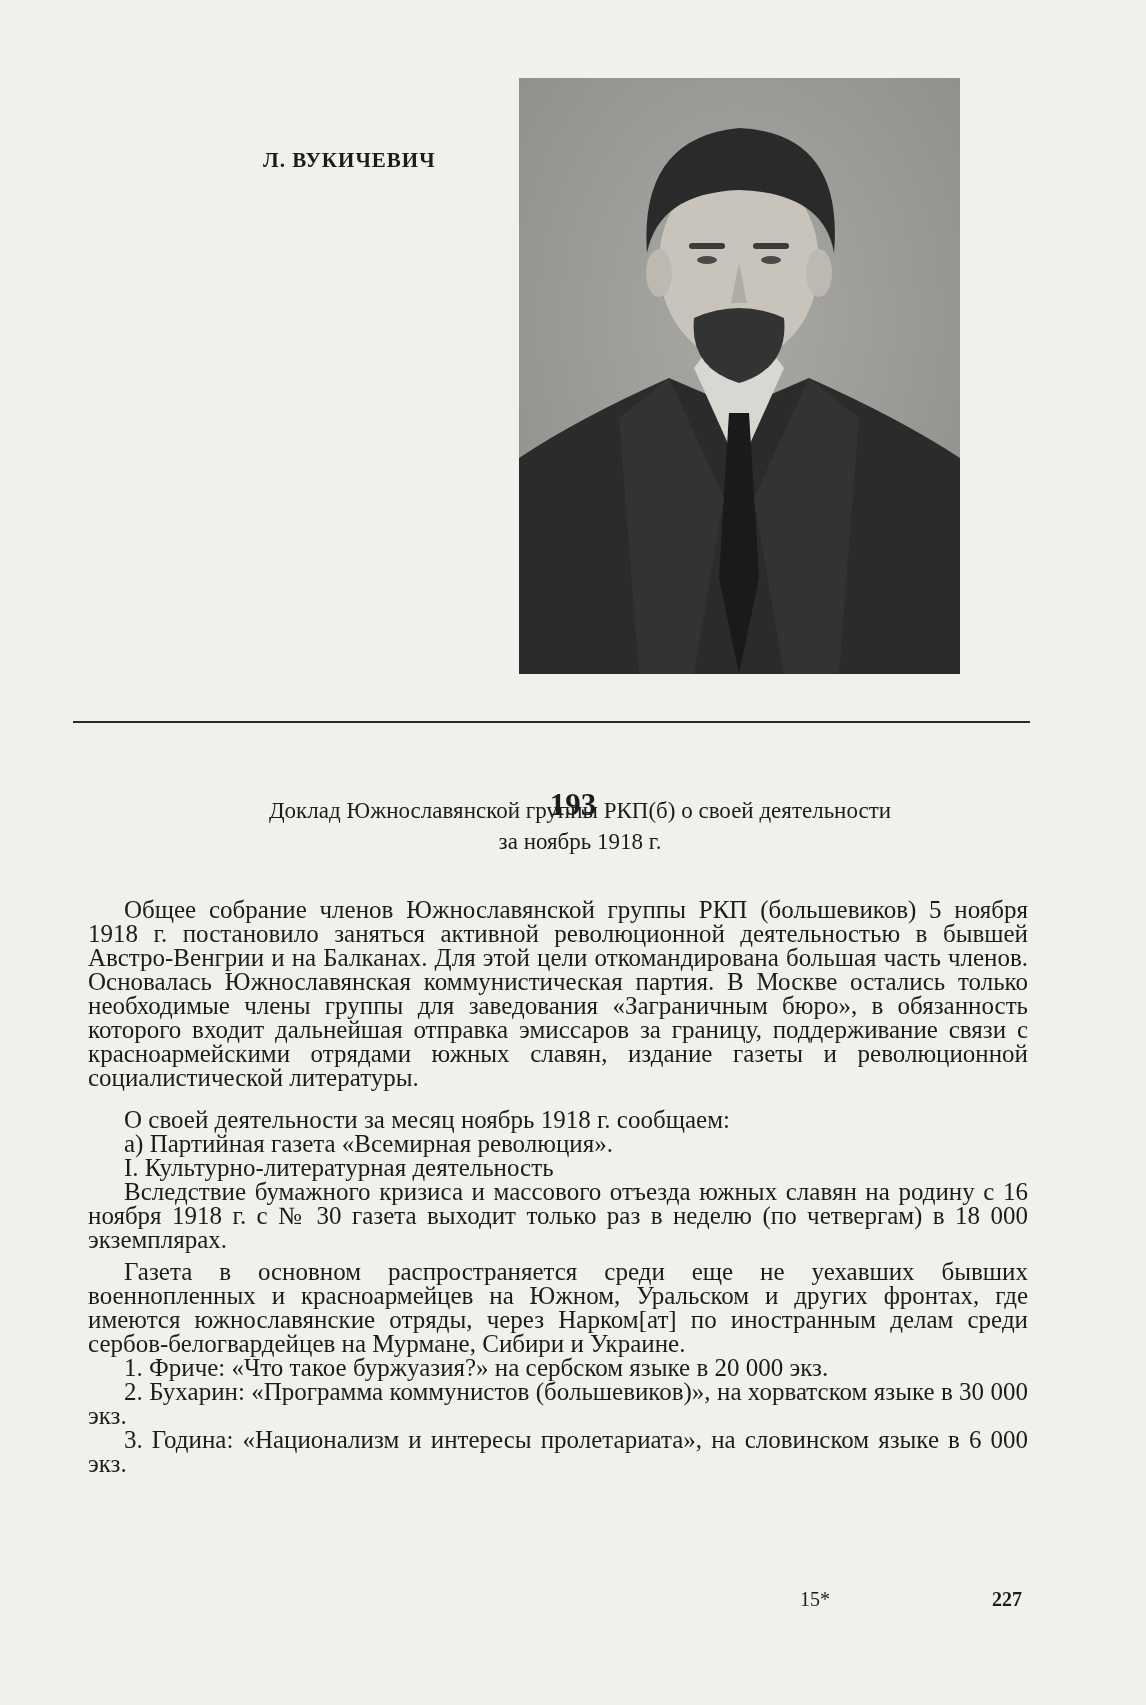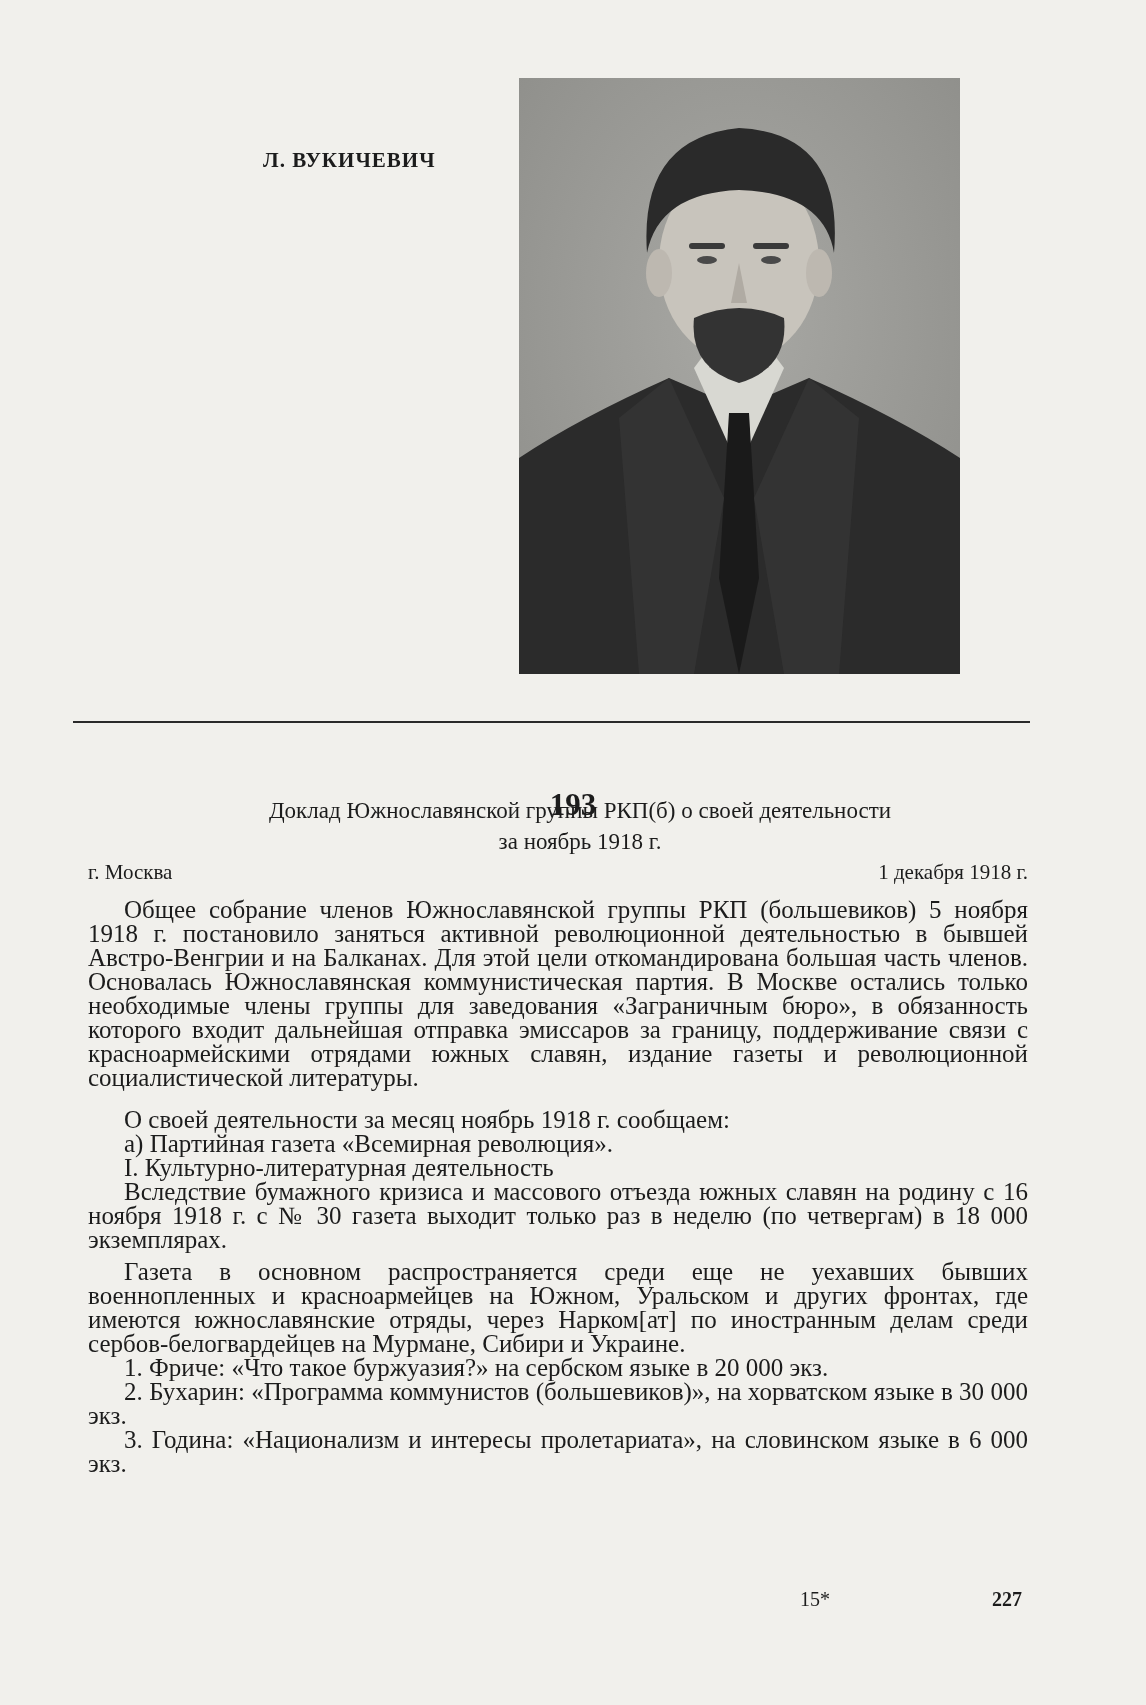--- a/index.html
+++ b/index.html
@@ -109,24 +109,20 @@
 
   <div class="rule"></div>
 
   <div class="doc-number">193</div>
 
   <div class="doc-title">
     <div>Доклад Южнославянской группы РКП(б) о своей деятельности</div>
     <div>за ноябрь 1918 г.</div>
   </div>
 
-  <div class="place-date">
-    <span>г. Москва</span>
-    <span>1 декабря 1918 г.</span>
-  </div>
 
   <div class="body-text">
     <p>Общее собрание членов Южнославянской группы РКП (большевиков) 5 ноября 1918 г. постановило заняться активной революционной деятельностью в бывшей Австро-Венгрии и на Балканах. Для этой цели откомандирована большая часть членов. Основалась Южнославянская коммунистическая партия. В Москве остались только необходимые члены группы для заведования «Заграничным бюро», в обязанность которого входит дальнейшая отправка эмиссаров за границу, поддерживание связи с красноармейскими отрядами южных славян, издание газеты и революционной социалистической литературы.</p>
     <p class="gap-small">О своей деятельности за месяц ноябрь 1918 г. сообщаем:</p>
     <p>а) Партийная газета «Всемирная революция».</p>
     <p>I. Культурно-литературная деятельность</p>
     <p>Вследствие бумажного кризиса и массового отъезда южных славян на родину с 16 ноября 1918 г. с № 30 газета выходит только раз в неделю (по четвергам) в 18 000 экземплярах.</p>
     <p class="gap">Газета в основном распространяется среди еще не уехавших бывших военнопленных и красноармейцев на Южном, Уральском и других фронтах, где имеются южнославянские отряды, через Нарком[ат] по иностранным делам среди сербов-белогвардейцев на Мурмане, Сибири и Украине.</p>
     <p>1. Фриче: «Что такое буржуазия?» на сербском языке в 20 000 экз.</p>
     <p>2. Бухарин: «Программа коммунистов (большевиков)», на хорватском языке в 30 000 экз.</p>

